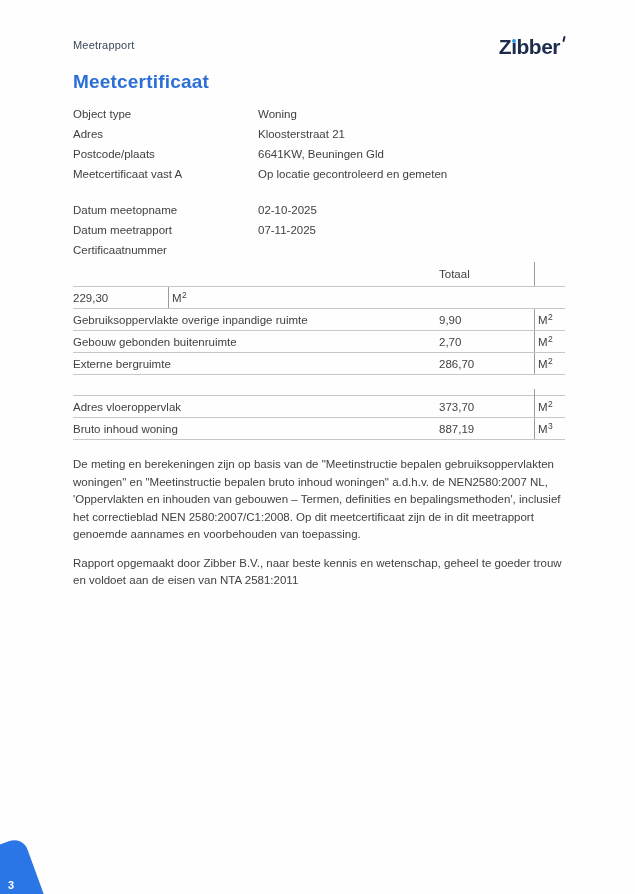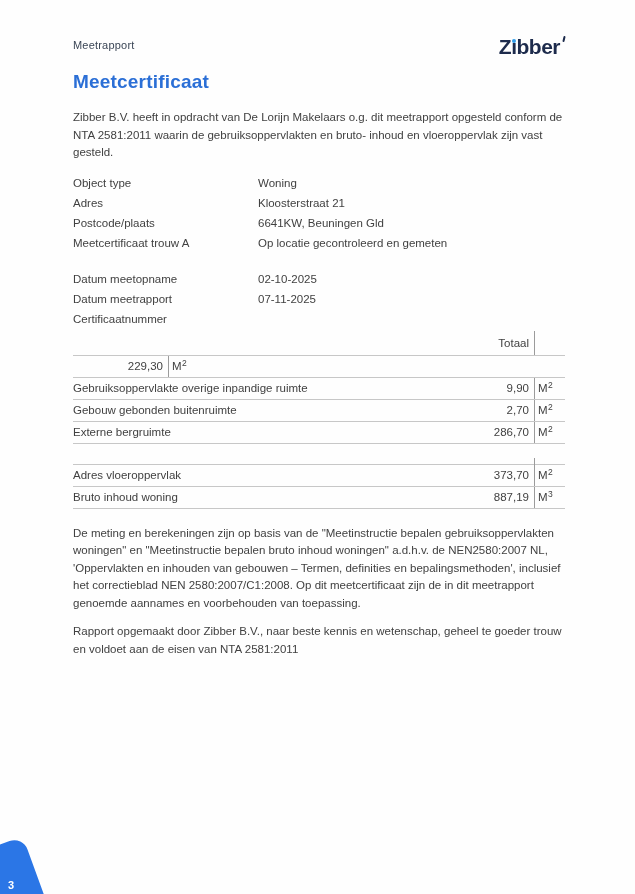--- a/index.html
+++ b/index.html
@@ -32,21 +32,21 @@
   .drow { display:flex; height:20px; align-items:center; font-size:11.5px; color:#414141; }
   .dlabel { width:185px; }
   .dvalue { flex:1; }
 
   
   .mtable { margin-top:2px; }
   .trow { display:flex; align-items:center; border-bottom:1px solid #c7c7c7; font-size:11.5px; color:#414141; }
   .trow-header { height:24px; }
   .trow-data { height:21px; }
   .tlabel { flex:1; }
-  .tval { width:90px; text-align:right; padding-right:5px; }
+  .tval { width:90px; text-align:left; padding-right:5px; }
   .tunit { width:31px; align-self:stretch; display:flex; align-items:center; border-left:1px solid #9b9b9b; padding-left:3px; box-sizing:border-box; }
   .tunit sup { font-size:8.5px; position:relative; top:-3px; left:0.5px; }
   .mtable2 { margin-top:20px; border-top:1px solid #c7c7c7; position:relative; }
   .vtick { position:absolute; right:30px; top:-7px; width:1px; height:7px; background:#9b9b9b; }
 
   .p1 { margin-top:16px; }
   .p2 { margin-top:11px; }
 
   
   .corner-shape { position:absolute; left:-38px; bottom:-29px; width:76px; height:76px;
@@ -58,37 +58,36 @@
 
 <div class="content">
 
   <div class="header">
     <div class="doc-type">Meetrapport</div>
     <div class="logo"><span>Z</span><span class="logo-i"><span class="logo-dot"></span><span>ı</span></span><span>bber</span><span class="logo-tick"></span></div>
   </div>
 
   <div class="title">Meetcertificaat</div>
 
-  <div class="para intro">Zibber B.V. heeft in opdracht van De Lorijn Makelaars o.g. dit meetrapport opgesteld conform de NTA 2581:2011 waarin de gebruiksoppervlakten en bruto- inhoud en vloeroppervlak zijn vast gesteld.</div>
 
   <div class="group group-object">
     <div class="drow">
       <div class="dlabel">Object type</div>
       <div class="dvalue">Woning</div>
     </div>
     <div class="drow">
       <div class="dlabel">Adres</div>
       <div class="dvalue">Kloosterstraat 21</div>
     </div>
     <div class="drow">
       <div class="dlabel">Postcode/plaats</div>
       <div class="dvalue">6641KW, Beuningen Gld</div>
     </div>
     <div class="drow">
-      <div class="dlabel">Meetcertificaat trouw A</div>
+      <div class="dlabel">Meetcertificaat vast A</div>
       <div class="dvalue">Op locatie gecontroleerd en gemeten</div>
     </div>
   </div>
 
 
   <div class="group group-dates">
     <div class="drow">
       <div class="dlabel">Datum meetopname</div>
       <div class="dvalue">02-10-2025</div>
     </div>

